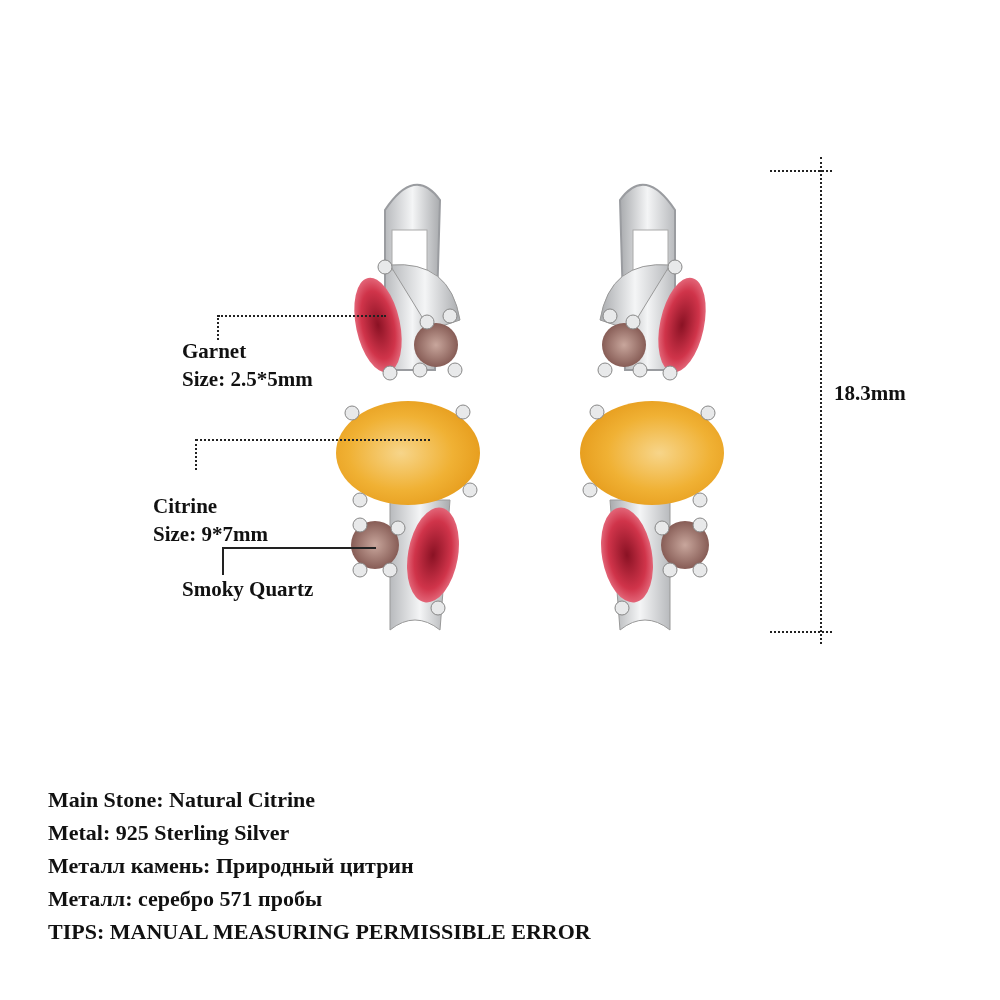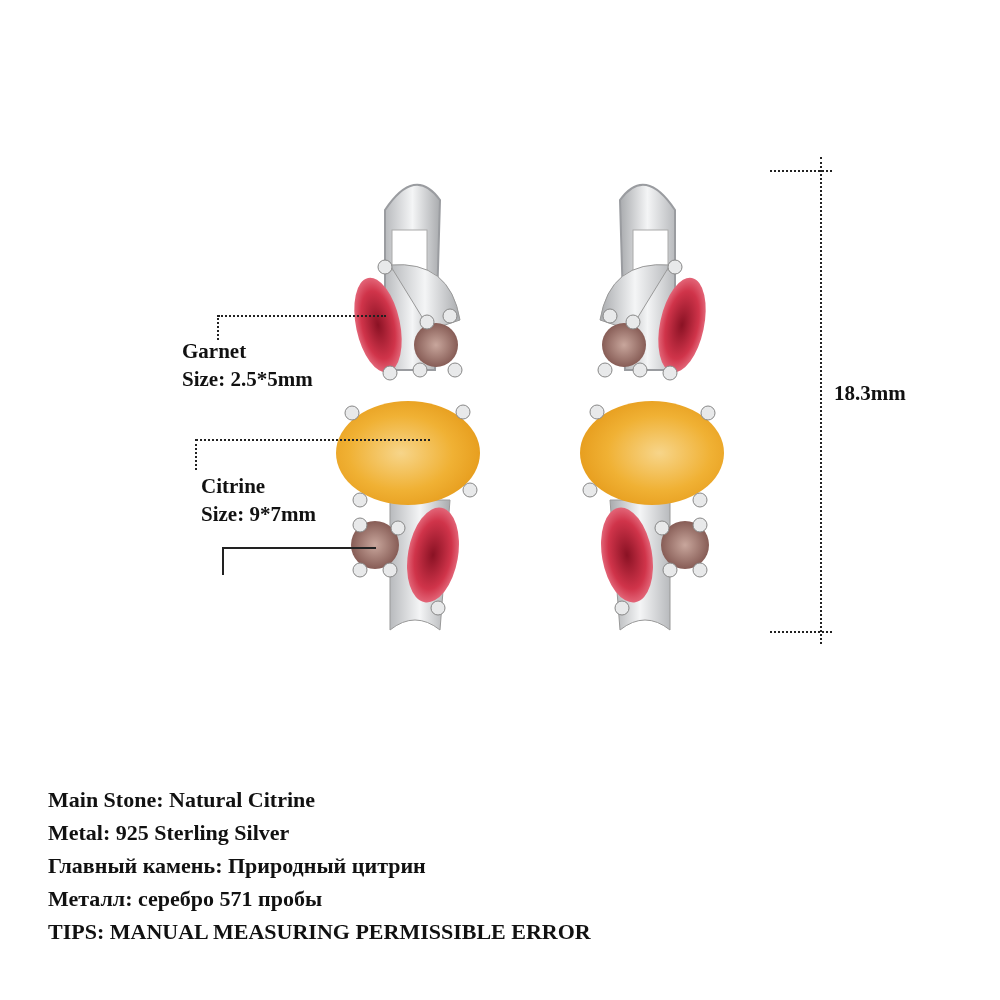--- a/index.html
+++ b/index.html
@@ -97,29 +97,30 @@
 <div class="vdot" style="left:217px;top:315px;height:25px;"></div>
 <div class="hdot" style="left:196px;top:439px;width:234px;"></div>
 <div class="vdot" style="left:195px;top:439px;height:31px;"></div>
 <div class="hdot" style="left:223px;top:547px;width:153px;border-top-style:solid;"></div>
 <div class="vdot" style="left:222px;top:547px;height:28px;border-left-style:solid;"></div>
 
 <div class="abs label" style="left:182px;top:337px;">
   <div>Garnet</div>
   <div>Size: 2.5*5mm</div>
 </div>
-<div class="abs label" style="left:153px;top:472px;margin-left:48px;">
+<div class="abs label" style="left:153px;top:492px;">
   <div>Citrine</div>
   <div>Size: 9*7mm</div>
 </div>
 <div class="abs label" style="left:182px;top:575px;">
+  <div>Smoky Quartz</div>
 </div>
 
 <div class="hdot" style="left:770px;top:170px;width:62px;"></div>
 <div class="hdot" style="left:770px;top:631px;width:62px;"></div>
 <div class="vdot" style="left:820px;top:157px;height:487px;"></div>
 <div class="abs label" style="left:834px;top:379px;font-size:21px;">18.3mm</div>
 
 <div class="abs spec" style="top:784px;">Main Stone: Natural Citrine</div>
 <div class="abs spec" style="top:817px;">Metal: 925 Sterling Silver</div>
-<div class="abs spec" style="top:850px;">Главный камень: Природный цитрин</div>
+<div class="abs spec" style="top:850px;">Металл камень: Природный цитрин</div>
 <div class="abs spec" style="top:883px;">Металл: серебро 571 пробы</div>
 <div class="abs spec" style="top:916px;">TIPS: MANUAL MEASURING PERMISSIBLE ERROR</div>
 
 </body></html>

